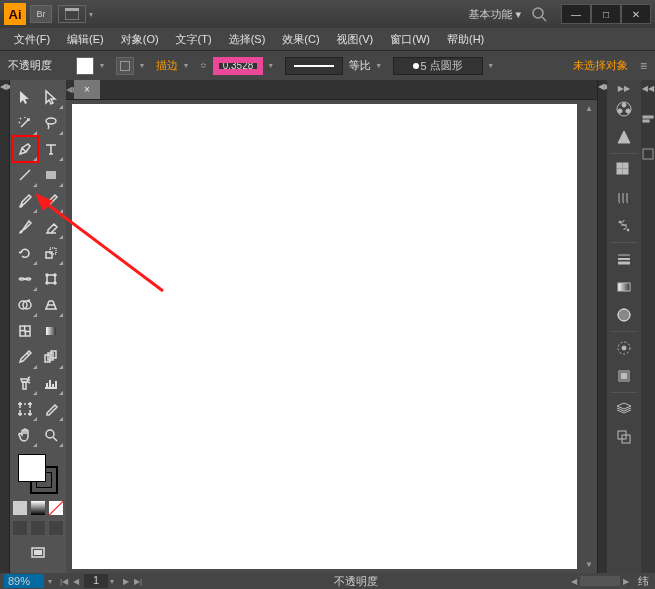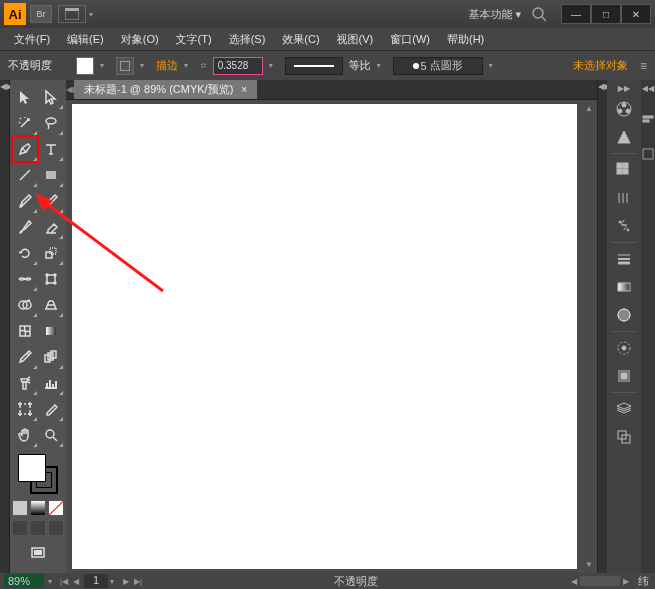--- a/index.html
+++ b/index.html
@@ -16,21 +16,21 @@
 .win-btn{width:30px;height:20px;background:#222;border:1px solid #555;display:flex;align-items:center;justify-content:center;color:#ccc;font-size:10px}
 .menubar{height:22px;background:#454545;display:flex;align-items:center;padding:0 6px;gap:1px}
 .menu-item{padding:0 8px;height:100%;display:flex;align-items:center;color:#e0e0e0;cursor:pointer}
 .optbar{height:30px;background:#454545;border-top:1px solid #2a2a2a;display:flex;align-items:center;padding:0 8px;gap:6px}
 .swatch{width:18px;height:18px;border:1px solid #666;background:#fff}
 .swatch.stroke{background:#535353;position:relative}
 .swatch.stroke::after{content:"";position:absolute;inset:3px;border:1px solid #999}
 .opt-drop{width:10px;border:none;color:#999;font-size:8px}
 .opt-label{color:#e0e0e0}
 .opt-orange{color:#ff9a00}
-.num-input{width:50px;height:18px;background:#333;border:1px solid #ec4899;color:#ddd;padding:0 4px;font-size:10px}
+.num-input{width:50px;height:18px;background:#333;border:6px solid #ec4899;color:#ddd;padding:0 4px;font-size:10px}
 .stroke-prev{width:58px;height:18px;background:#333;border:1px solid #222;display:flex;align-items:center;justify-content:center}
 .stroke-line{width:40px;height:2px;background:#fff}
 .dot{width:6px;height:6px;border-radius:50%;background:#fff;margin-right:2px}
 .workarea{display:flex;height:calc(100% - 28px - 22px - 30px - 16px)}
 .left-gutter{width:10px;background:#323232;border-right:1px solid #222}
 .left-gutter .collapse{font-size:8px;color:#aaa;text-align:center;margin-top:2px}
 .tools{width:56px;background:#535353;display:flex;flex-direction:column;align-items:center;padding-top:4px}
 .tool-grid{display:grid;grid-template-columns:26px 26px;gap:0}
 .tool{width:26px;height:26px;display:flex;align-items:center;justify-content:center;color:#ddd;position:relative;cursor:pointer}
 .tool svg{width:16px;height:16px;stroke:#ddd;fill:none;stroke-width:1.5}
@@ -52,21 +52,21 @@
 .canvas{flex:1;background:#fff;margin:4px}
 .vscroll{width:16px;background:#4a4a4a;display:flex;flex-direction:column;align-items:center;padding:2px 0}
 .vscroll .arr{font-size:8px;color:#999;margin:2px 0}
 .right-gutter{width:10px;background:#323232;border-left:1px solid #222}
 .right-panel{width:34px;background:#424242;display:flex;flex-direction:column;align-items:center;padding-top:4px;gap:0}
 .rp-collapse{font-size:8px;color:#aaa;margin-bottom:2px}
 .rp-ic{width:28px;height:28px;display:flex;align-items:center;justify-content:center;color:#bbb;cursor:pointer}
 .rp-ic svg{width:18px;height:18px;fill:#bbb;stroke:#bbb}
 .rp-sep{width:26px;height:1px;background:#555;margin:2px 0}
 .statusbar{height:16px;background:#454545;display:flex;align-items:center;font-size:10px;color:#ccc}
-.zoom-box{width:40px;height:14px;background:#14532d;margin:0 4px;display:flex;align-items:center;padding:0 4px}
+.zoom-box{width:40px;height:14px;background:#0369a1;margin:0 4px;display:flex;align-items:center;padding:0 4px}
 .sb-arr{width:12px;text-align:center;font-size:8px;color:#999;cursor:pointer}
 .sb-page{width:24px;height:14px;background:#333;text-align:center;margin:0 2px}
 .sb-label{margin:0 auto}
 .arrow-anno{position:absolute;pointer-events:none;z-index:100}
 </style>
 </head>
 <body>
 
 <div class="titlebar">
   <div class="ai-logo">Ai</div>
@@ -318,21 +318,20 @@
           <rect x="2" y="3" width="12" height="9"></rect>
           <rect x="4" y="5" width="8" height="5" fill="#ddd" stroke="none"></rect>
         </svg>
       </div>
   </div>
 
   <div class="doc-area">
     <div class="doc-tabs">
       <div class="tab-handle">◀▶</div>
       <div class="doc-tab">
-        <span>未标题-1 @ 89% (CMYK/预览)</span>
         <span class="x">×</span>
       </div>
     </div>
     <div class="canvas-wrap">
       <div class="canvas"></div>
       <div class="vscroll">
         <span class="arr">▲</span>
         <div style="flex:1"></div>
         <span class="arr">▼</span>
       </div>

